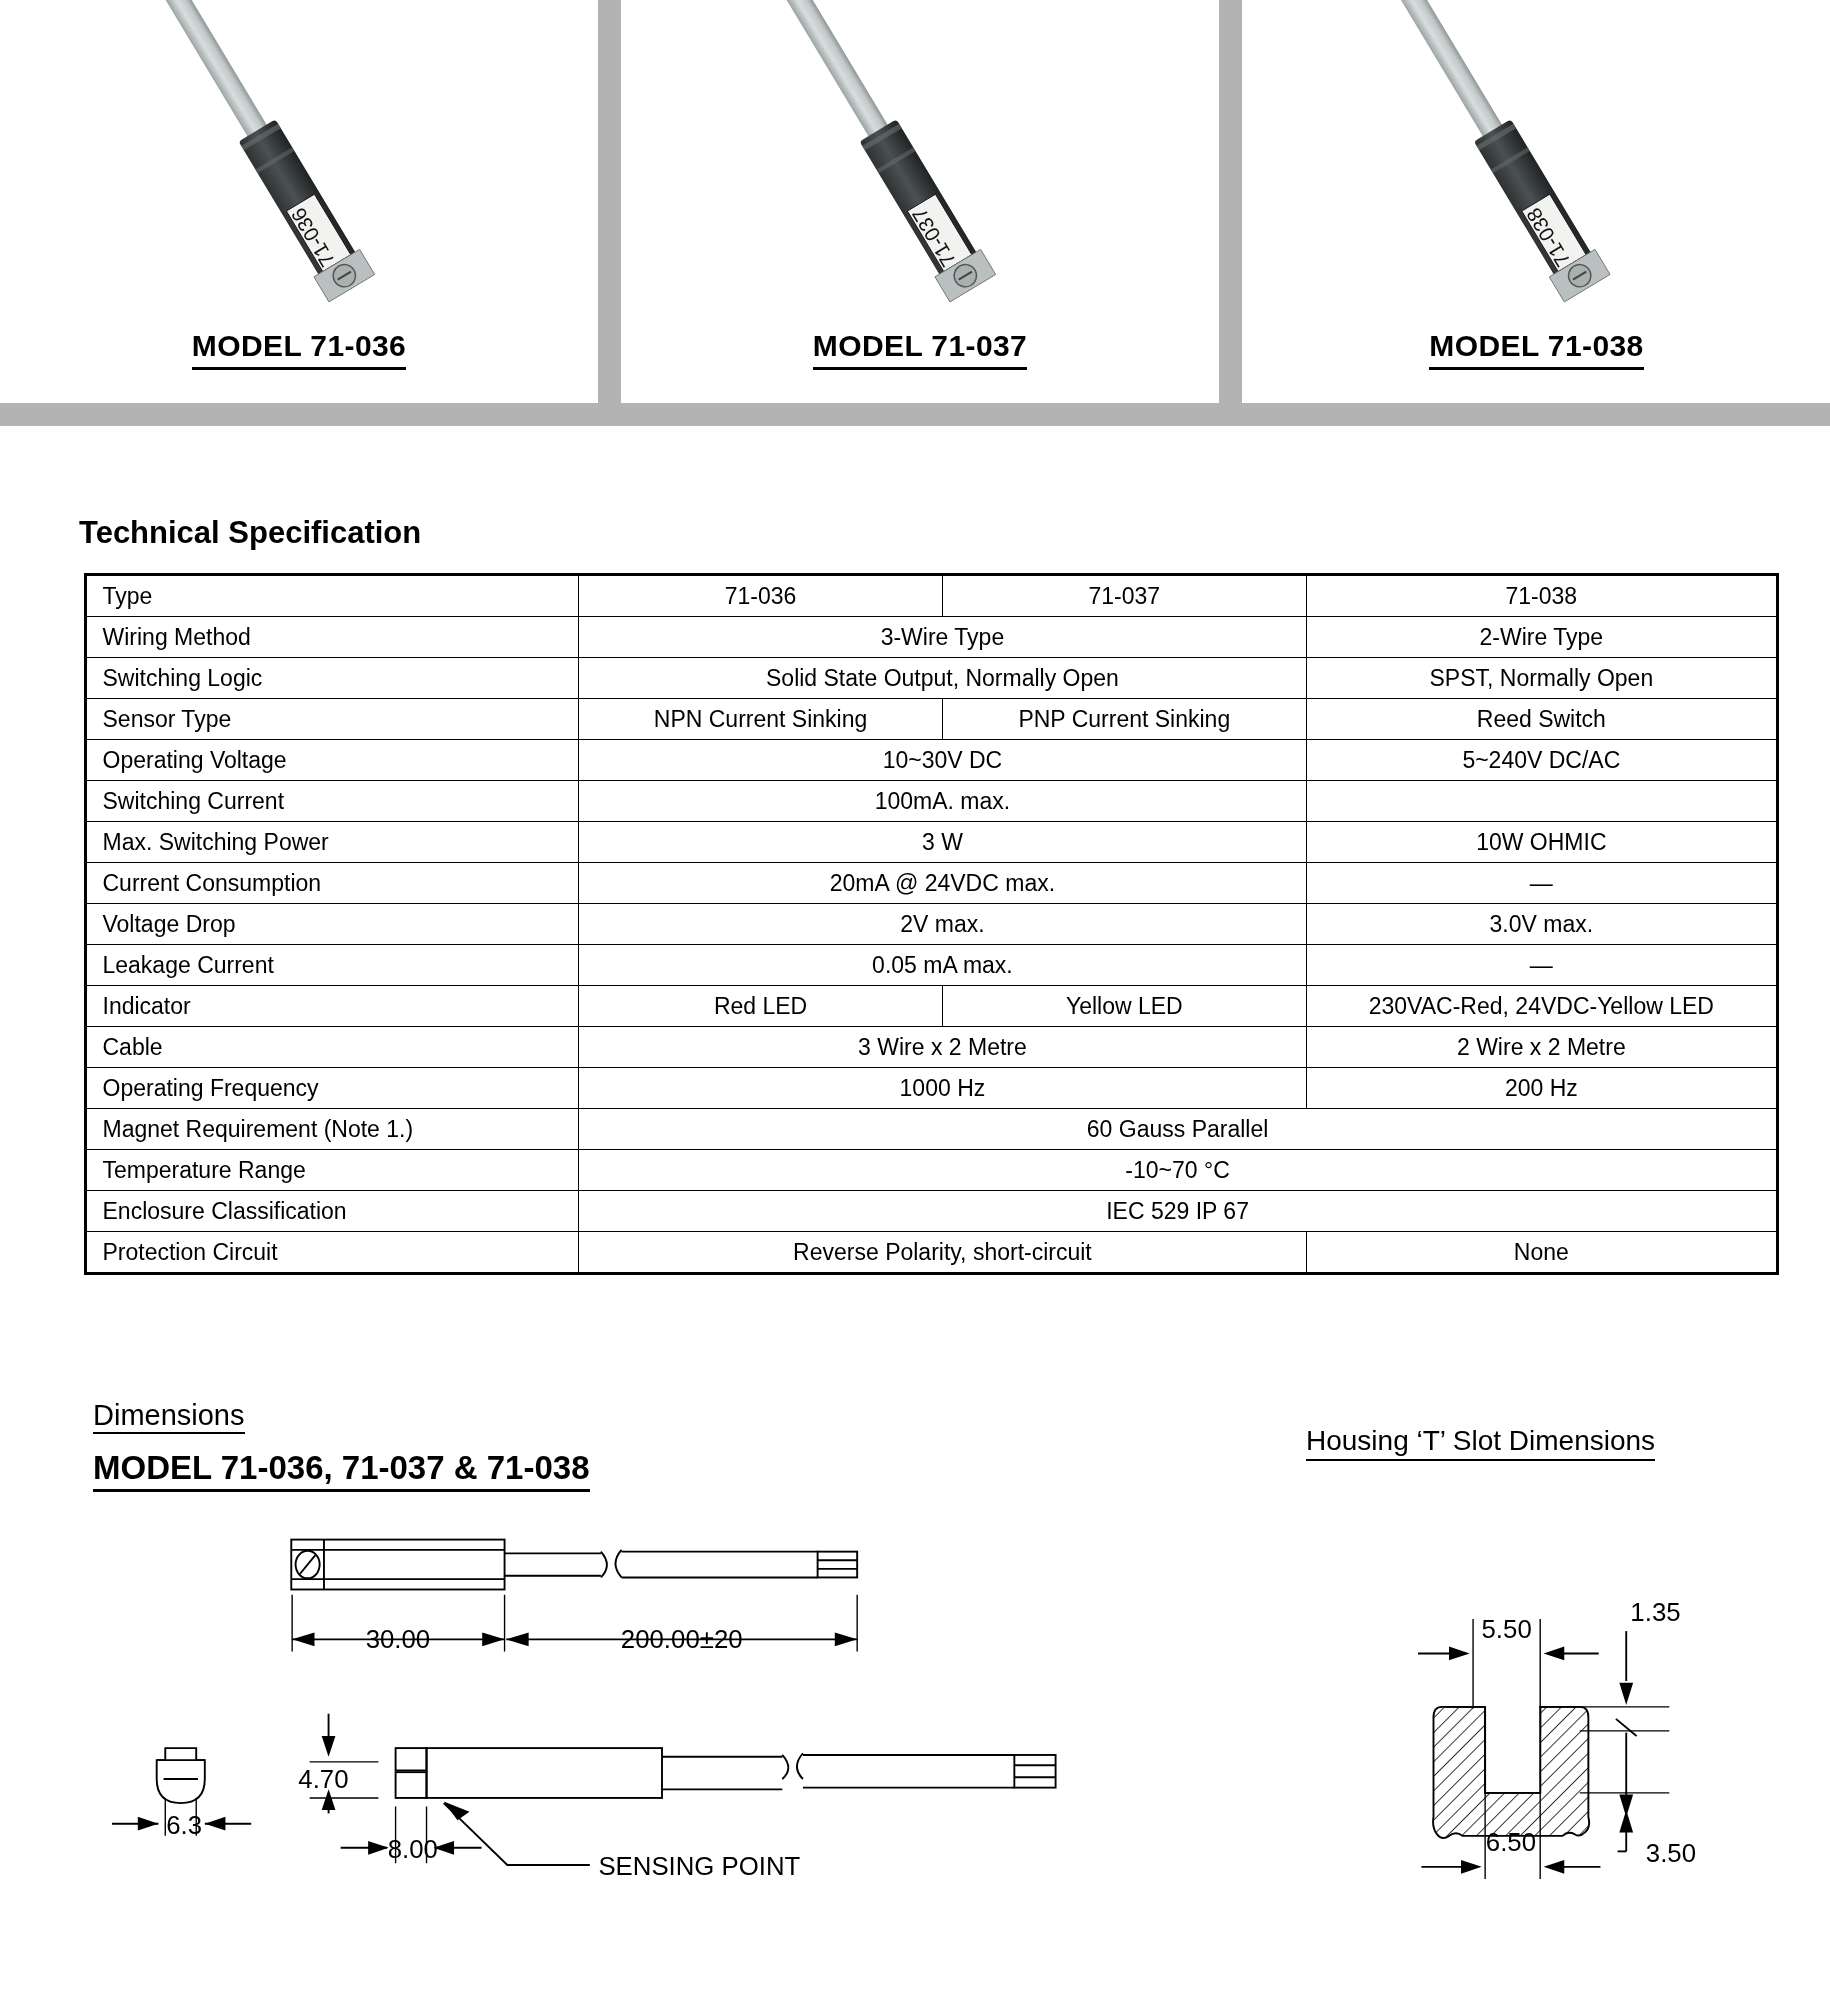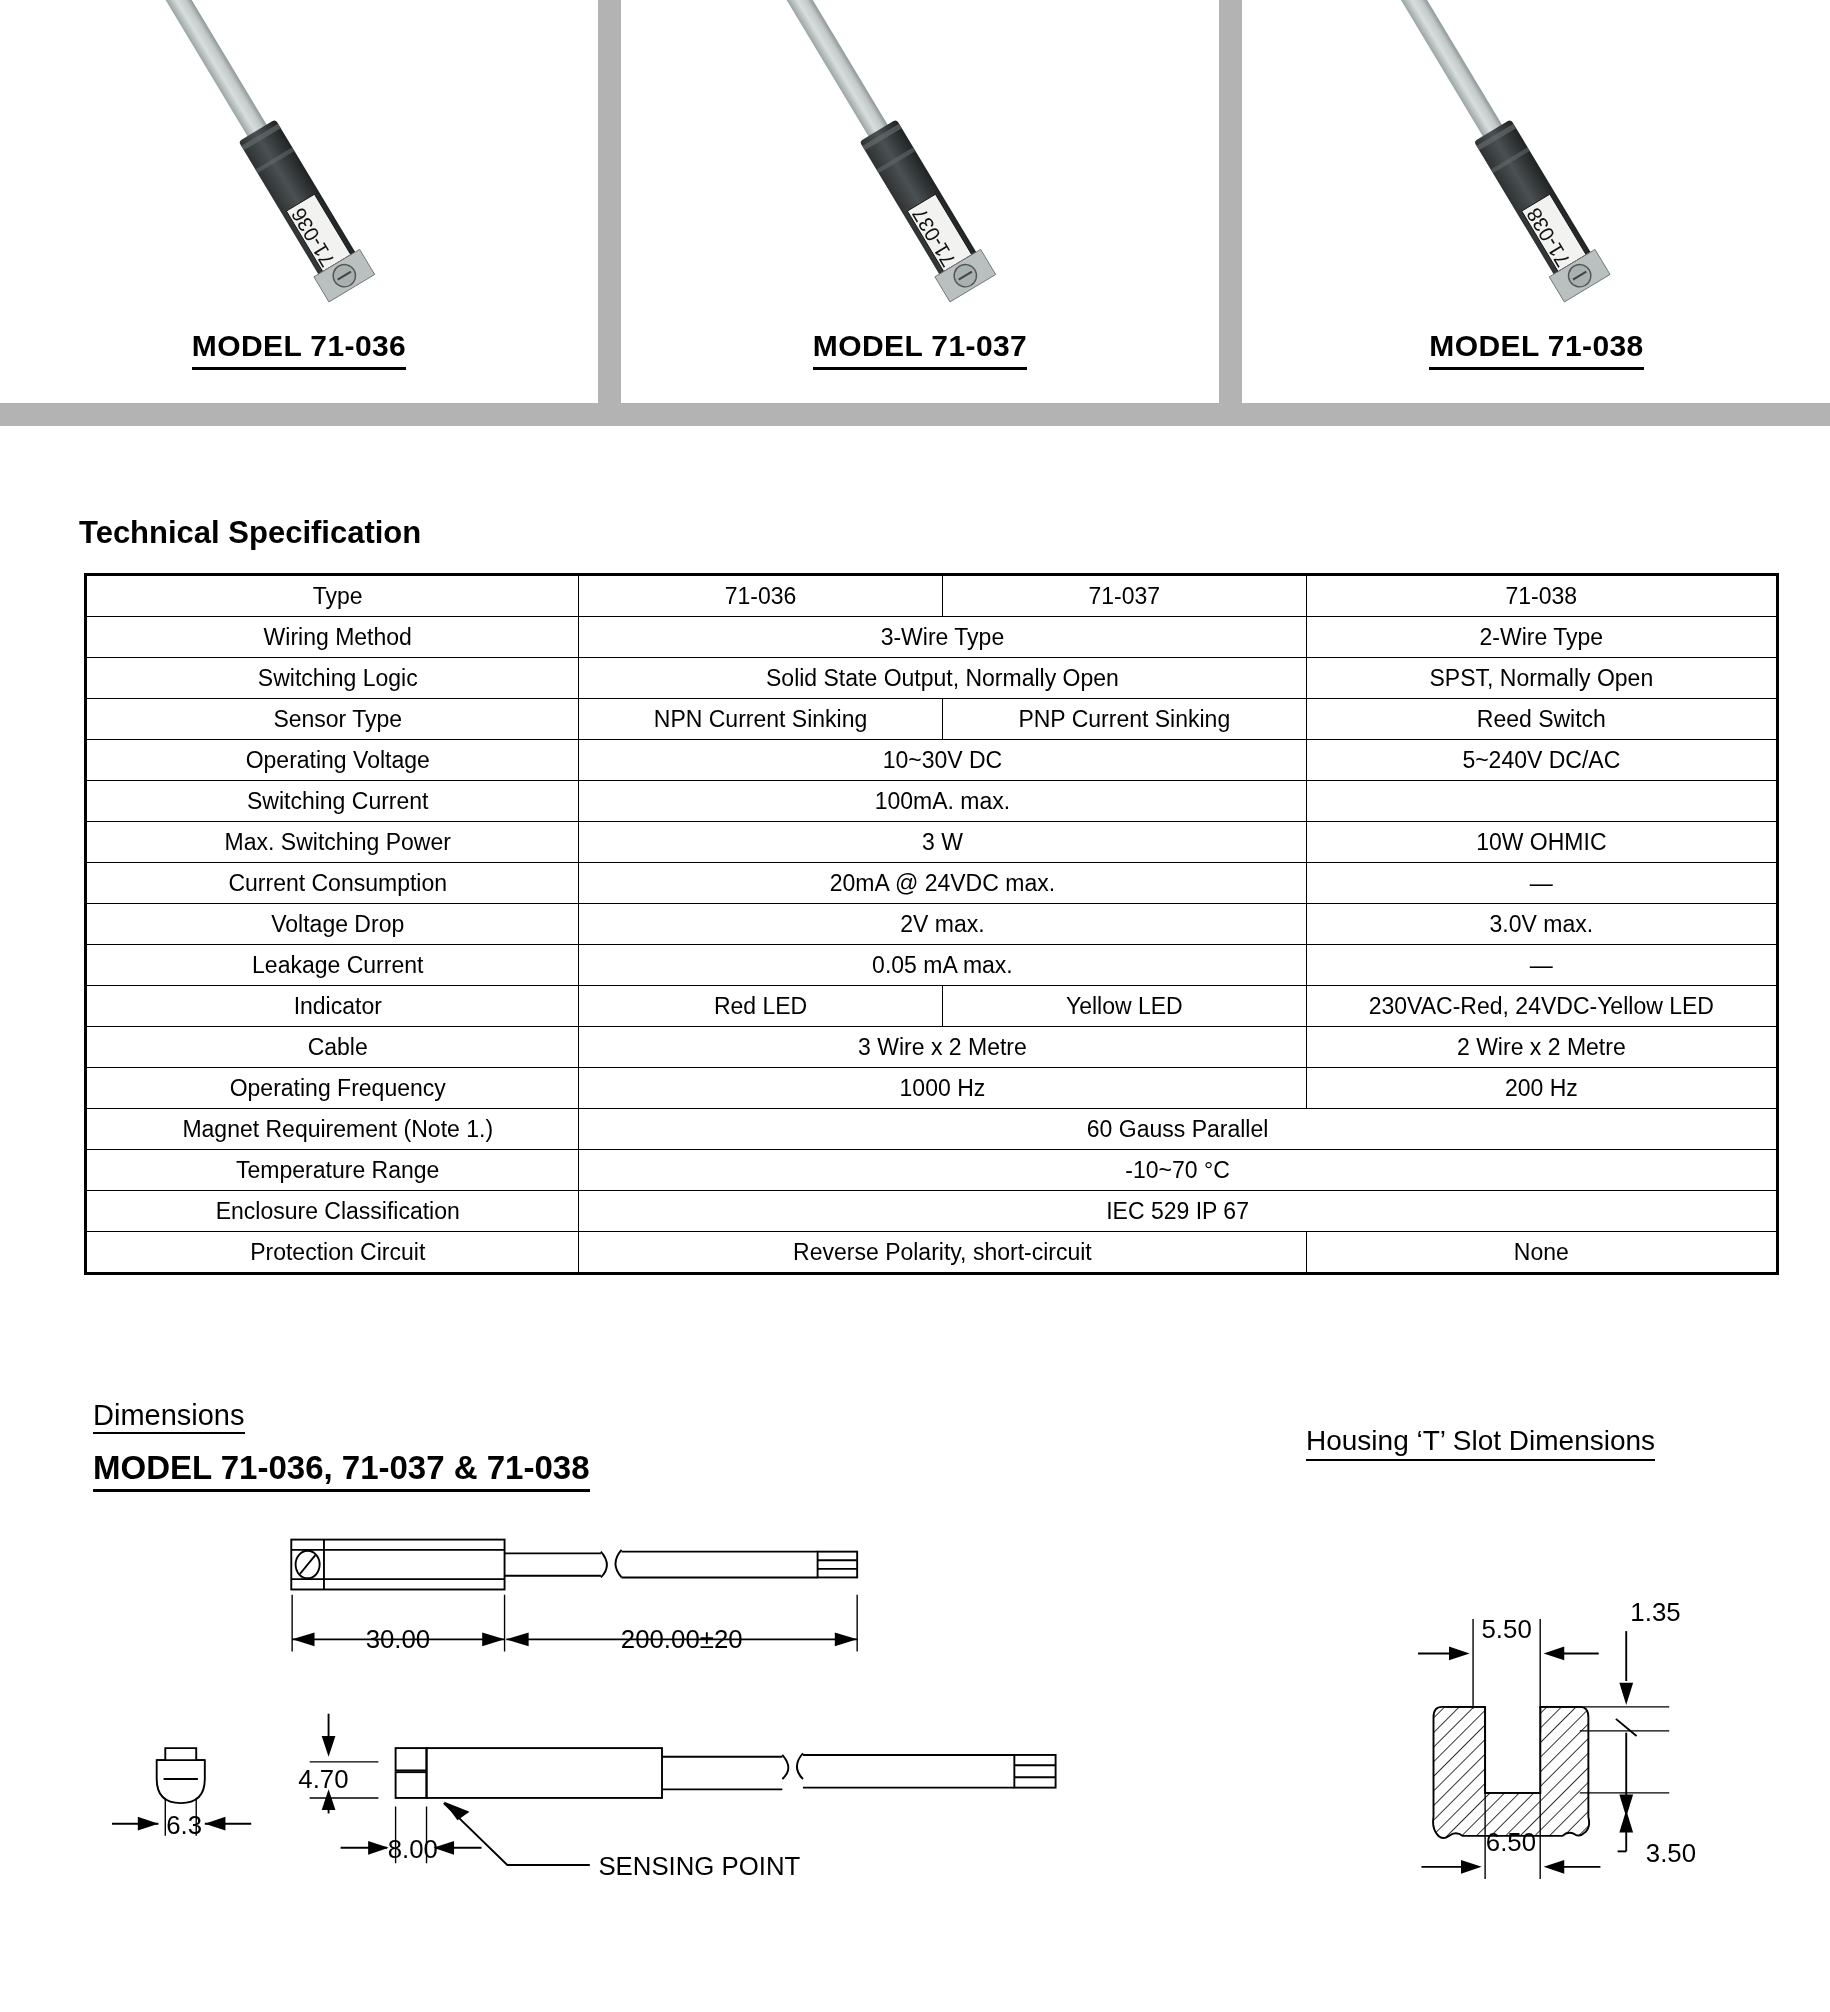--- a/index.html
+++ b/index.html
@@ -26,21 +26,21 @@
   .h-spec{position:absolute;left:79px;top:515px;font-size:31px;font-weight:bold;}
 
   
   #spec-table{position:absolute;left:84px;top:573px;width:1695px;border-collapse:collapse;}
   #spec-table td{border:1.7px solid #000;height:40px;font-size:23px;padding:0 5.2px;
       line-height:1.05;vertical-align:middle;}
   #spec-table td.lbl{text-align:left;padding-left:15.5px;width:487px;}
   #spec-table td.val{text-align:center;}
   #spec-table tr:first-child td{border-top:3.4px solid #000;}
   #spec-table tr:last-child td{border-bottom:3.4px solid #000;}
-  #spec-table td:first-child{border-left:3.4px solid #000;text-align:center;}
+  #spec-table td:first-child{border-left:3.4px solid #000;}
   #spec-table td:last-child{border-right:3.4px solid #000;}
 
   
   .h-dims{position:absolute;left:93px;top:1399px;font-size:29px;}
   .h-dims span{border-bottom:2.6px solid #000;padding-bottom:1px;}
   .h-dims-model{position:absolute;left:93px;top:1449px;font-size:33px;font-weight:bold;}
   .h-dims-model span{border-bottom:3.4px solid #000;padding-bottom:3.4px;}
   .h-slot{position:absolute;left:1306px;top:1425px;font-size:28px;text-align:center;}
   .h-slot span{border-bottom:2.6px solid #000;padding-bottom:2.6px;}
 

